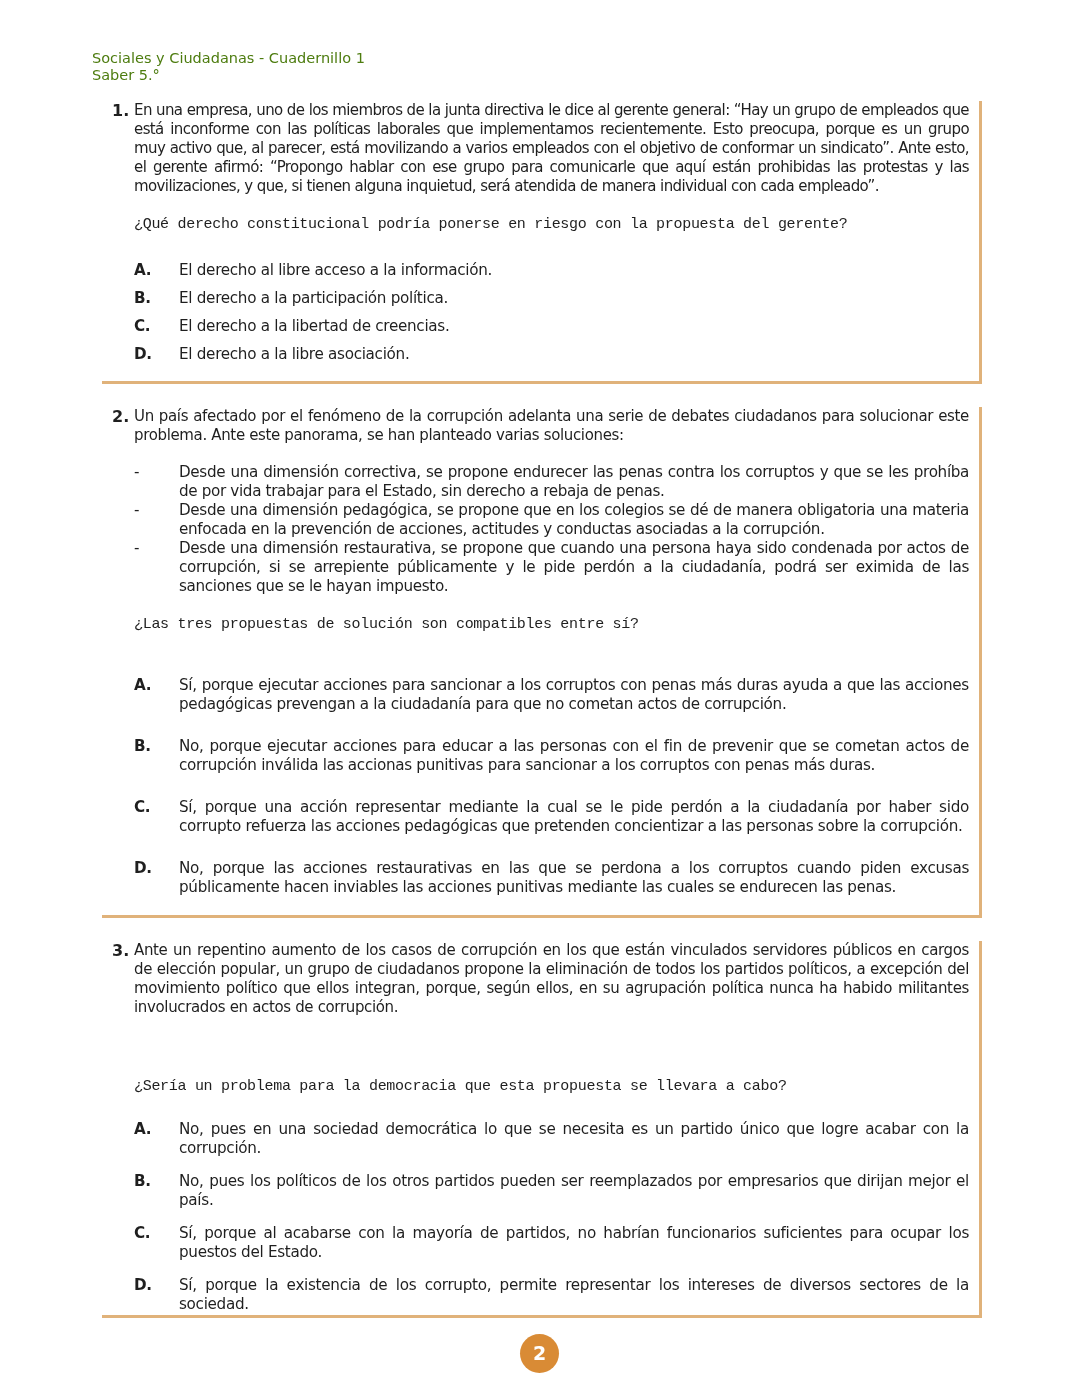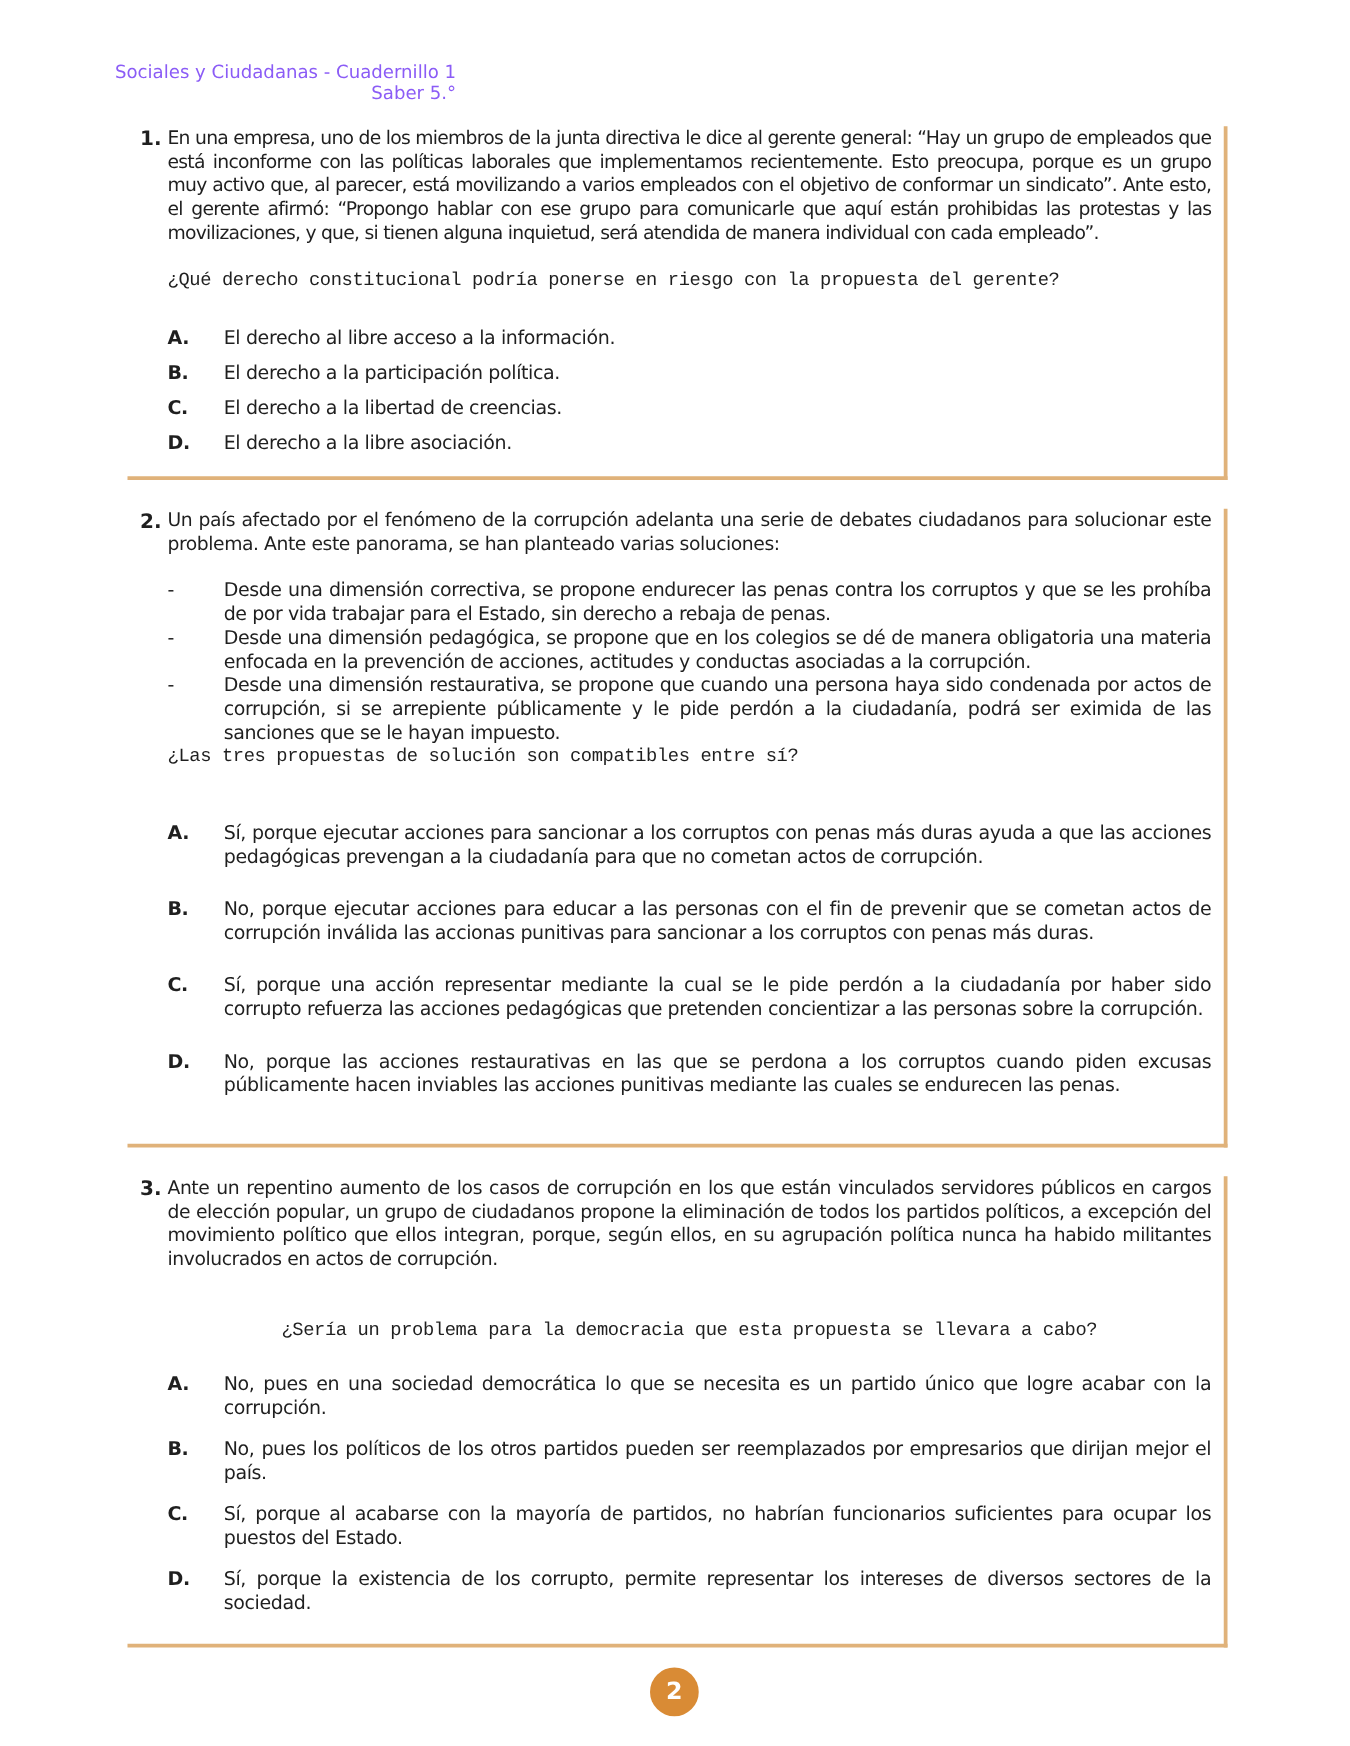--- a/index.html
+++ b/index.html
@@ -3,21 +3,21 @@
 <meta charset="utf-8">
 <style>
   html, body { margin: 0; padding: 0; background: #ffffff; }
   body {
     width: 1080px; height: 1397px; position: relative; overflow: hidden;
     font-family: "DejaVu Sans", "Liberation Sans", sans-serif;
     color: #1f1f1f;
   }
   .header {
     position: absolute; left: 92px; top: 50px;
-    color: #8b5cf6; font-size: 14.5px; line-height: 17px; text-align: right;
+    color: #4d7c0f; font-size: 14.5px; line-height: 17px;
   }
   .question {
     position: absolute; left: 102px; width: 880px;
     border-right: 3px solid #e0b27a;
     border-bottom: 3px solid #e0b27a;
     box-sizing: border-box;
   }
   .q-inner { padding-left: 32px; padding-right: 10px; position: relative; }
   .q-num {
     position: absolute; left: 10px; top: 0; font-weight: bold;
@@ -88,21 +88,21 @@
       </li>
       <li class="bullet">
         <span class="dash">-</span>
         <span class="btext">Desde una dimensión pedagógica, se propone que en los colegios se dé de manera obligatoria una materia enfocada en la prevención de acciones, actitudes y conductas asociadas a la corrupción.</span>
       </li>
       <li class="bullet">
         <span class="dash">-</span>
         <span class="btext">Desde una dimensión restaurativa, se propone que cuando una persona haya sido condenada por actos de corrupción, si se arrepiente públicamente y le pide perdón a la ciudadanía, podrá ser eximida de las sanciones que se le hayan impuesto.</span>
       </li>
     </ul>
-    <p class="prompt" style="">¿Las tres propuestas de solución son compatibles entre sí?</p>
+    <p class="prompt" style="margin-top:19px;">¿Las tres propuestas de solución son compatibles entre sí?</p>
     <ul class="options" style="margin-top:42px;">
       <li class="option" style="margin-bottom:23px;">
         <span class="letter">A.</span>
         <span class="otext">Sí, porque ejecutar acciones para sancionar a los corruptos con penas más duras ayuda a que las acciones pedagógicas prevengan a la ciudadanía para que no cometan actos de corrupción.</span>
       </li>
       <li class="option" style="margin-bottom:23px;">
         <span class="letter">B.</span>
         <span class="otext">No, porque ejecutar acciones para educar a las personas con el fin de prevenir que se cometan actos de corrupción inválida las accionas punitivas para sancionar a los corruptos con penas más duras.</span>
       </li>
       <li class="option" style="margin-bottom:23px;">
@@ -114,21 +114,21 @@
         <span class="otext">No, porque las acciones restaurativas en las que se perdona a los corruptos cuando piden excusas públicamente hacen inviables las acciones punitivas mediante las cuales se endurecen las penas.</span>
       </li>
     </ul>
   </div>
 </section>
 
 <section class="question" style="top:941px; height:377px;">
   <div class="q-inner">
     <span class="q-num">3.</span>
     <p class="stem">Ante un repentino aumento de los casos de corrupción en los que están vinculados servidores públicos en cargos de elección popular, un grupo de ciudadanos propone la eliminación de todos los partidos políticos, a excepción del movimiento político que ellos integran, porque, según ellos, en su agrupación política nunca ha habido militantes involucrados en actos de corrupción.</p>
-    <p class="prompt" style="margin-top:38px;text-align:center;">¿Sería un problema para la democracia que esta propuesta se llevara a cabo?</p>
+    <p class="prompt" style="margin-top:60px;">¿Sería un problema para la democracia que esta propuesta se llevara a cabo?</p>
     <ul class="options" style="margin-top:24px;">
       <li class="option" style="margin-bottom:14px;">
         <span class="letter">A.</span>
         <span class="otext">No, pues en una sociedad democrática lo que se necesita es un partido único que logre acabar con la corrupción.</span>
       </li>
       <li class="option" style="margin-bottom:14px;">
         <span class="letter">B.</span>
         <span class="otext">No, pues los políticos de los otros partidos pueden ser reemplazados por empresarios que dirijan mejor el país.</span>
       </li>
       <li class="option" style="margin-bottom:14px;">

